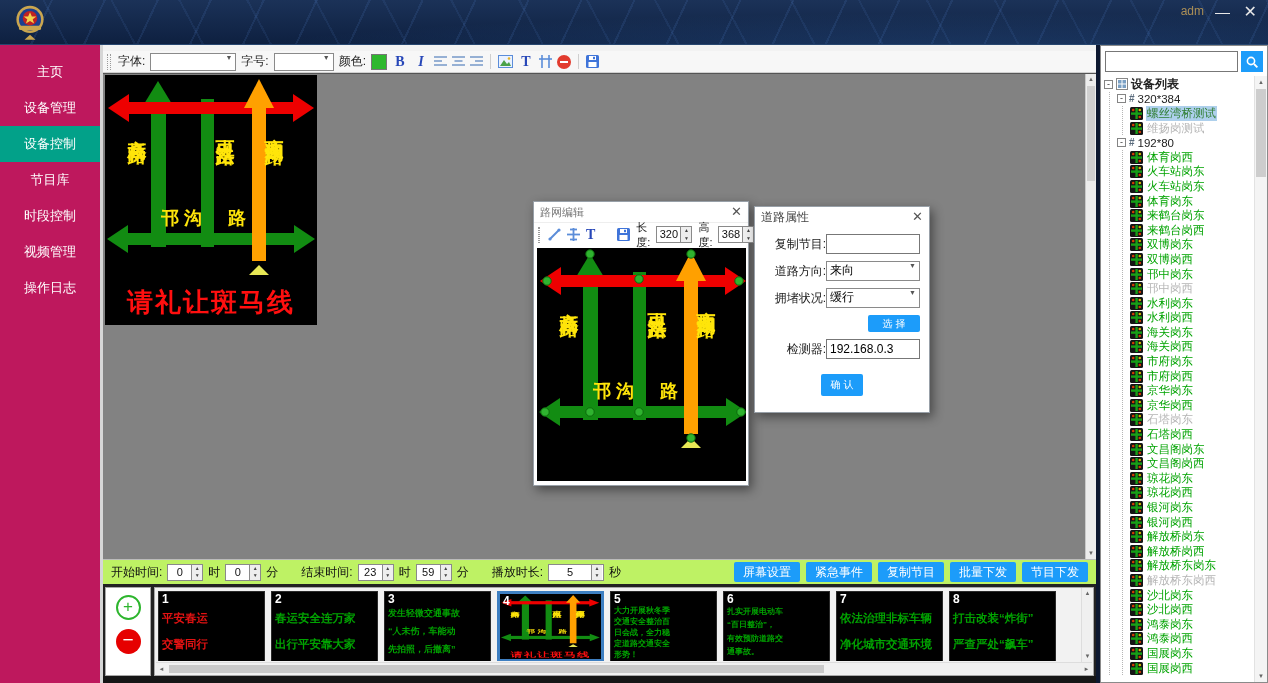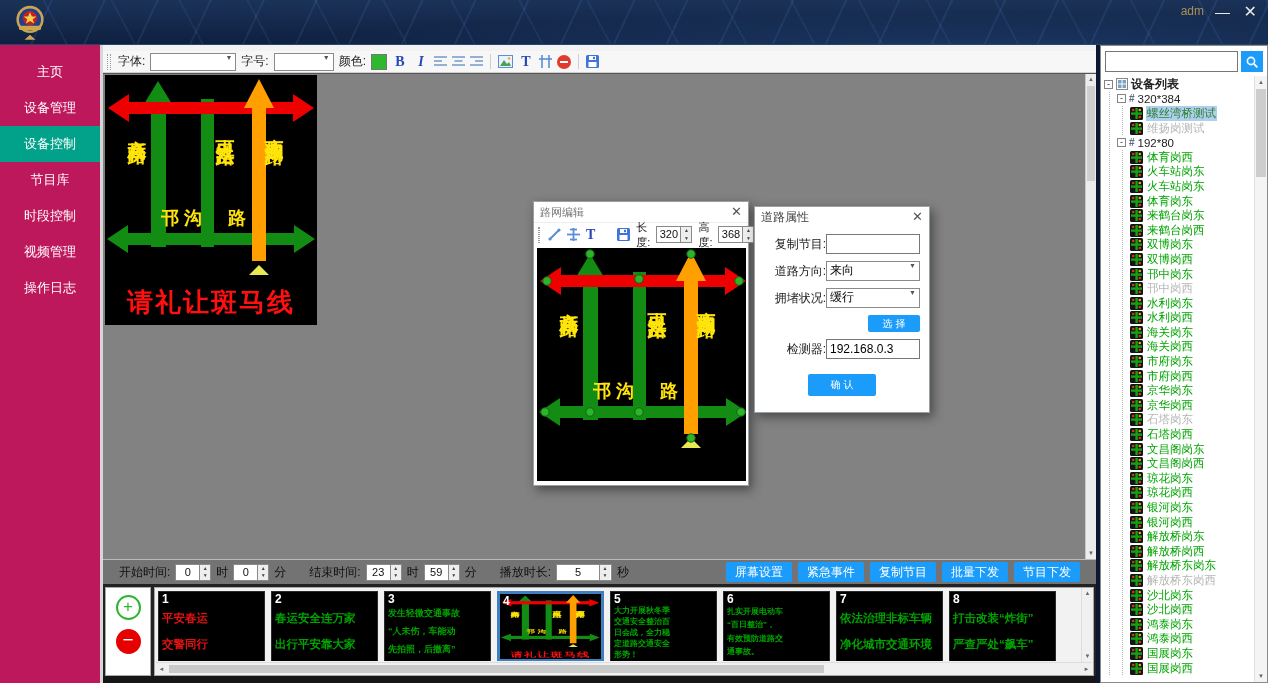--- a/index.html
+++ b/index.html
@@ -81,24 +81,24 @@
   .spin .sb i{flex:1;font-style:normal;font-size:5px;line-height:7px;text-align:center;color:#444;background:#eee;cursor:pointer}
 
   #road-props{left:651px;top:132px;width:176px;height:207px;font-size:12px}
   #road-props .dlg-title{color:#444;font-size:12px}
   .rp-row{display:flex;align-items:center;margin:7px 9px 0}
   .rp-label{width:62px;text-align:right;color:#222;flex:none;font-size:12px}
   .rp-input{flex:1;height:20px;border:1px solid #777;background:#fff;font-size:12px;padding:0 3px;min-width:0}
   .rp-combo{flex:1;height:20px}
   .btn-blue{background:#1c9cfa;color:#fff;border:none;font-size:10px;cursor:pointer;border-radius:2px}
   .rp-select{width:52px;height:17px;margin-left:auto}
-  .rp-confirm{display:block;width:68px;height:22px;margin:15px auto 12px}
+  .rp-confirm{display:block;width:42px;height:22px;margin:15px auto 12px}
 
   
-  .schedule{height:25px;background:#737373;border-top:1px solid #bbb;display:flex;align-items:center;gap:5px;padding:0 16px;font-size:12px;color:#111}
+  .schedule{height:25px;background:#bef264;border-top:1px solid #bbb;display:flex;align-items:center;gap:5px;padding:0 8px;font-size:12px;color:#111}
   .sgap{width:13px}
   .actions{margin-left:auto;display:flex;gap:6px}
   .actions .blue-btn{height:20px;padding:0 9px;font-size:12px;background:#1c9cfa;color:#fff;border:none;border-radius:2px;cursor:pointer}
 
   
   .playlist{height:92px;display:flex;gap:3px;padding:3px 2px 0;background:#222}
   .pl-controls{width:46px;background:#fff;border:1px solid #a8a8a8;display:flex;flex-direction:column;align-items:center;padding-top:7px;gap:9px;flex:none}
   .add-btn{width:25px;height:25px;border-radius:50%;border:2px solid #2db52d;color:#2db52d;font-size:17px;line-height:20px;text-align:center;background:#fff;cursor:pointer}
   .remove-btn{width:25px;height:25px;border-radius:50%;background:#e60000;color:#fff;font-size:19px;line-height:22px;text-align:center;cursor:pointer}
   .pl-strip{flex:1;background:#f2f2f2;border:1px solid #a8a8a8;position:relative;display:flex;flex-direction:column;min-width:0}

